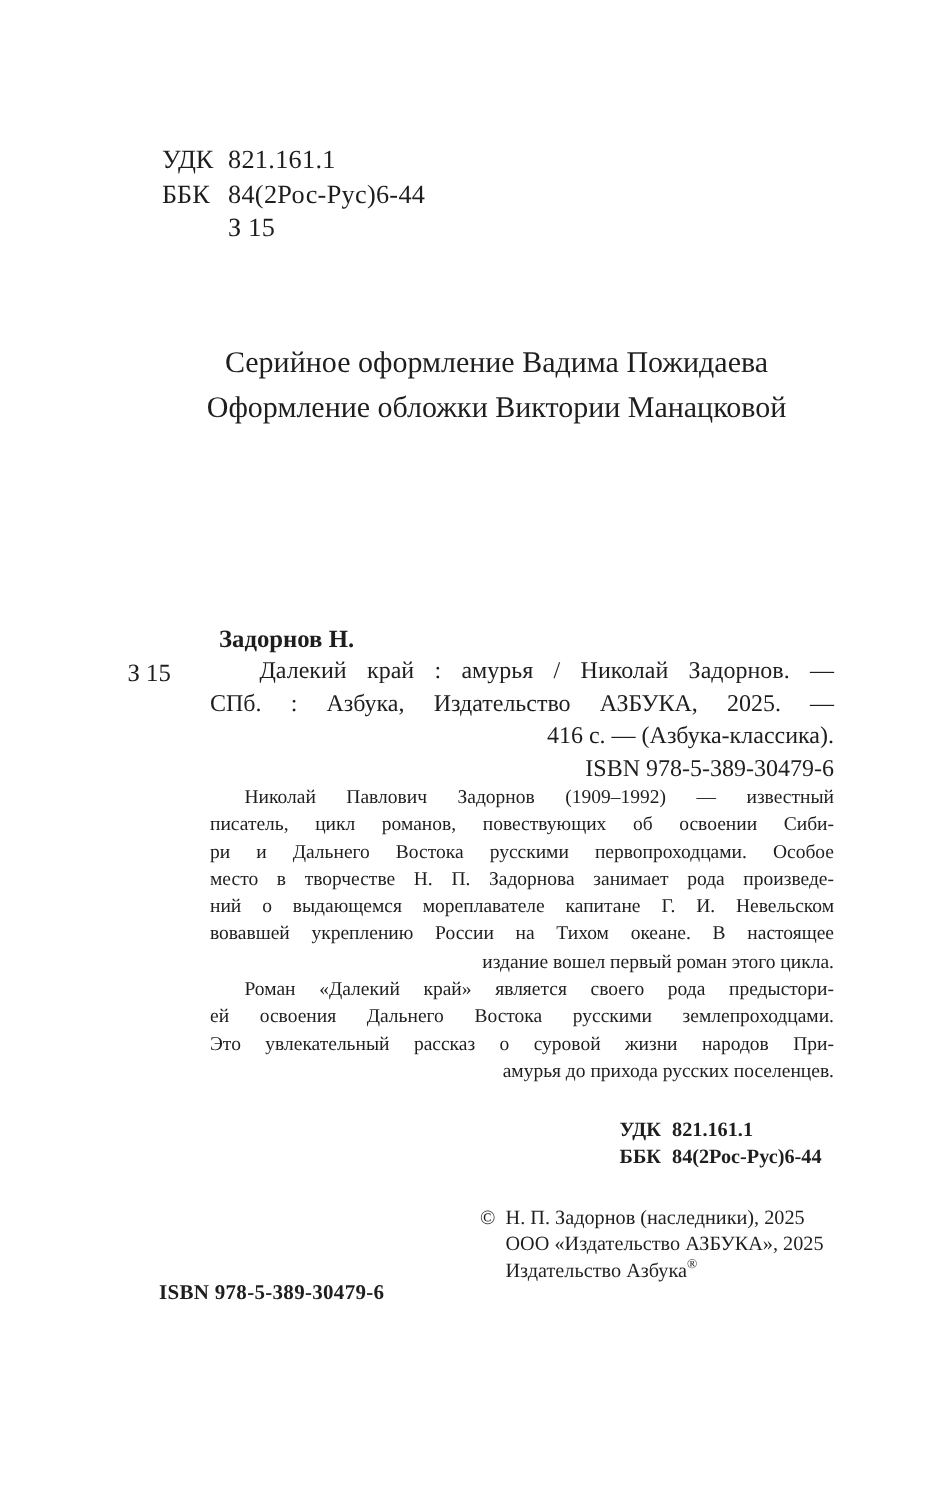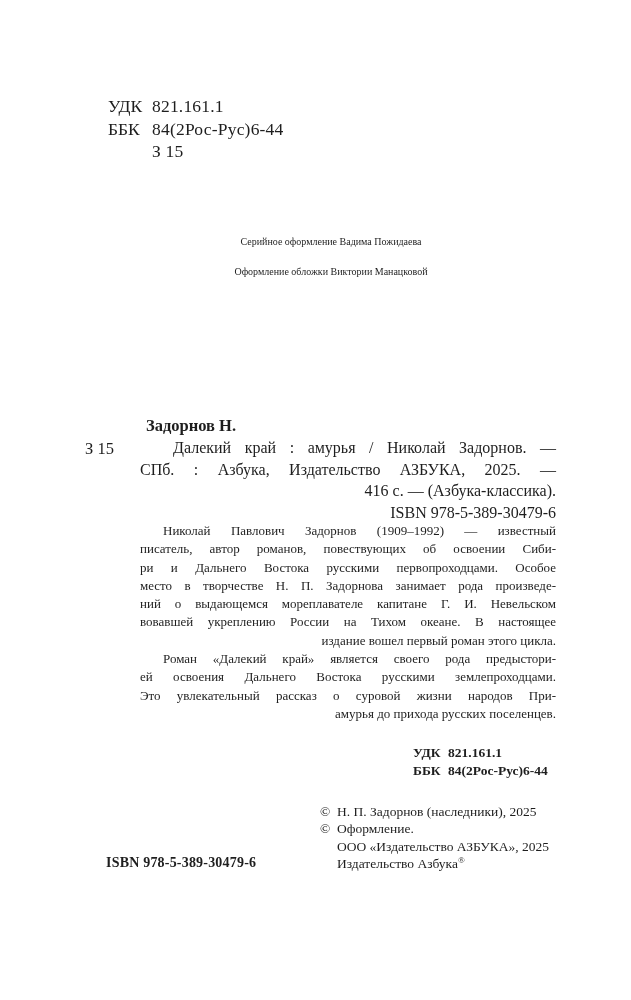--- a/index.html
+++ b/index.html
@@ -13,21 +13,21 @@
   .page { position:relative; width:631px; height:1000px; background:#fff; overflow:hidden;font-family:Liberation Serif, serif; }
 
   
   .top-codes { position:absolute; left:108px; top:95px; font-size:17.5px; line-height:22.5px; }
   .code-row { display:flex; }
   .code-label { display:inline-block; width:44px; }
   .top-codes .code-value { letter-spacing:0.2px; }
 
   
   .credits { position:absolute; left:100px; top:227px; width:462px; text-align:center;
-             font-size:10px; line-height:30px; }
+             font-size:20px; line-height:30px; }
 
   
   .card-heading { position:absolute; left:146px; top:416px; font-size:16.5px; font-weight:bold;text-align:center; }
   .card-code { position:absolute; left:85px; top:439px; font-size:16.5px; }
   .card { position:absolute; left:140px; top:437px; width:416px; font-size:16px; line-height:21.6px; }
   .jline { text-align:justify; text-align-last:justify; text-justify:inter-word; }
   .lline { text-align:right;margin-left:36px; }
   .card-l1 { padding-left:33px; }
   .card-isbn { padding-left:30px; }
 
@@ -78,21 +78,21 @@
   <div class="card-code">З 15</div>
   <div class="card">
     <div class="jline card-l1">Далекий край : амурья / Николай Задорнов. —</div>
     <div class="jline">СПб. : Азбука, Издательство АЗБУКА, 2025. —</div>
     <div class="lline">416 с. — (Азбука-классика).</div>
     <div class="lline card-isbn">ISBN 978-5-389-30479-6</div>
   </div>
 
   <div class="annotation">
     <div class="jline ind">Николай Павлович Задорнов (1909–1992) — известный</div>
-    <div class="jline">писатель, автор романов, повествующих об освоении Сиби-</div>
+    <div class="jline">писатель, цикл романов, повествующих об освоении Сиби-</div>
     <div class="jline">ри и Дальнего Востока русскими первопроходцами. Особое</div>
     <div class="jline">место в творчестве Н. П. Задорнова занимает рода произведе-</div>
     <div class="jline">ний о выдающемся мореплавателе капитане Г. И. Невельском</div>
     <div class="jline">вовавшей укреплению России на Тихом океане. В настоящее</div>
     <div class="lline">издание вошел первый роман этого цикла.</div>
     <div class="jline ind">Роман «Далекий край» является своего рода предыстори-</div>
     <div class="jline">ей освоения Дальнего Востока русскими землепроходцами.</div>
     <div class="jline">Это увлекательный рассказ о суровой жизни народов При-</div>
     <div class="lline">амурья до прихода русских поселенцев.</div>
   </div>
@@ -103,20 +103,19 @@
       <span class="code-value">821.161.1</span>
     </div>
     <div class="code-row">
       <span class="code-label">ББК</span>
       <span class="code-value">84(2Рос-Рус)6-44</span>
     </div>
   </div>
 
   <div class="copyright">
     <div class="hang">© Н. П. Задорнов (наследники), 2025</div>
-    <div class="hang">© Оформление.</div>
     <div>ООО «Издательство АЗБУКА», 2025</div>
     <div><span>Издательство Азбука</span><sup>®</sup></div>
   </div>
 
   <div class="isbn-bottom">ISBN 978-5-389-30479-6</div>
 
 </div>
 
 </body></html>

